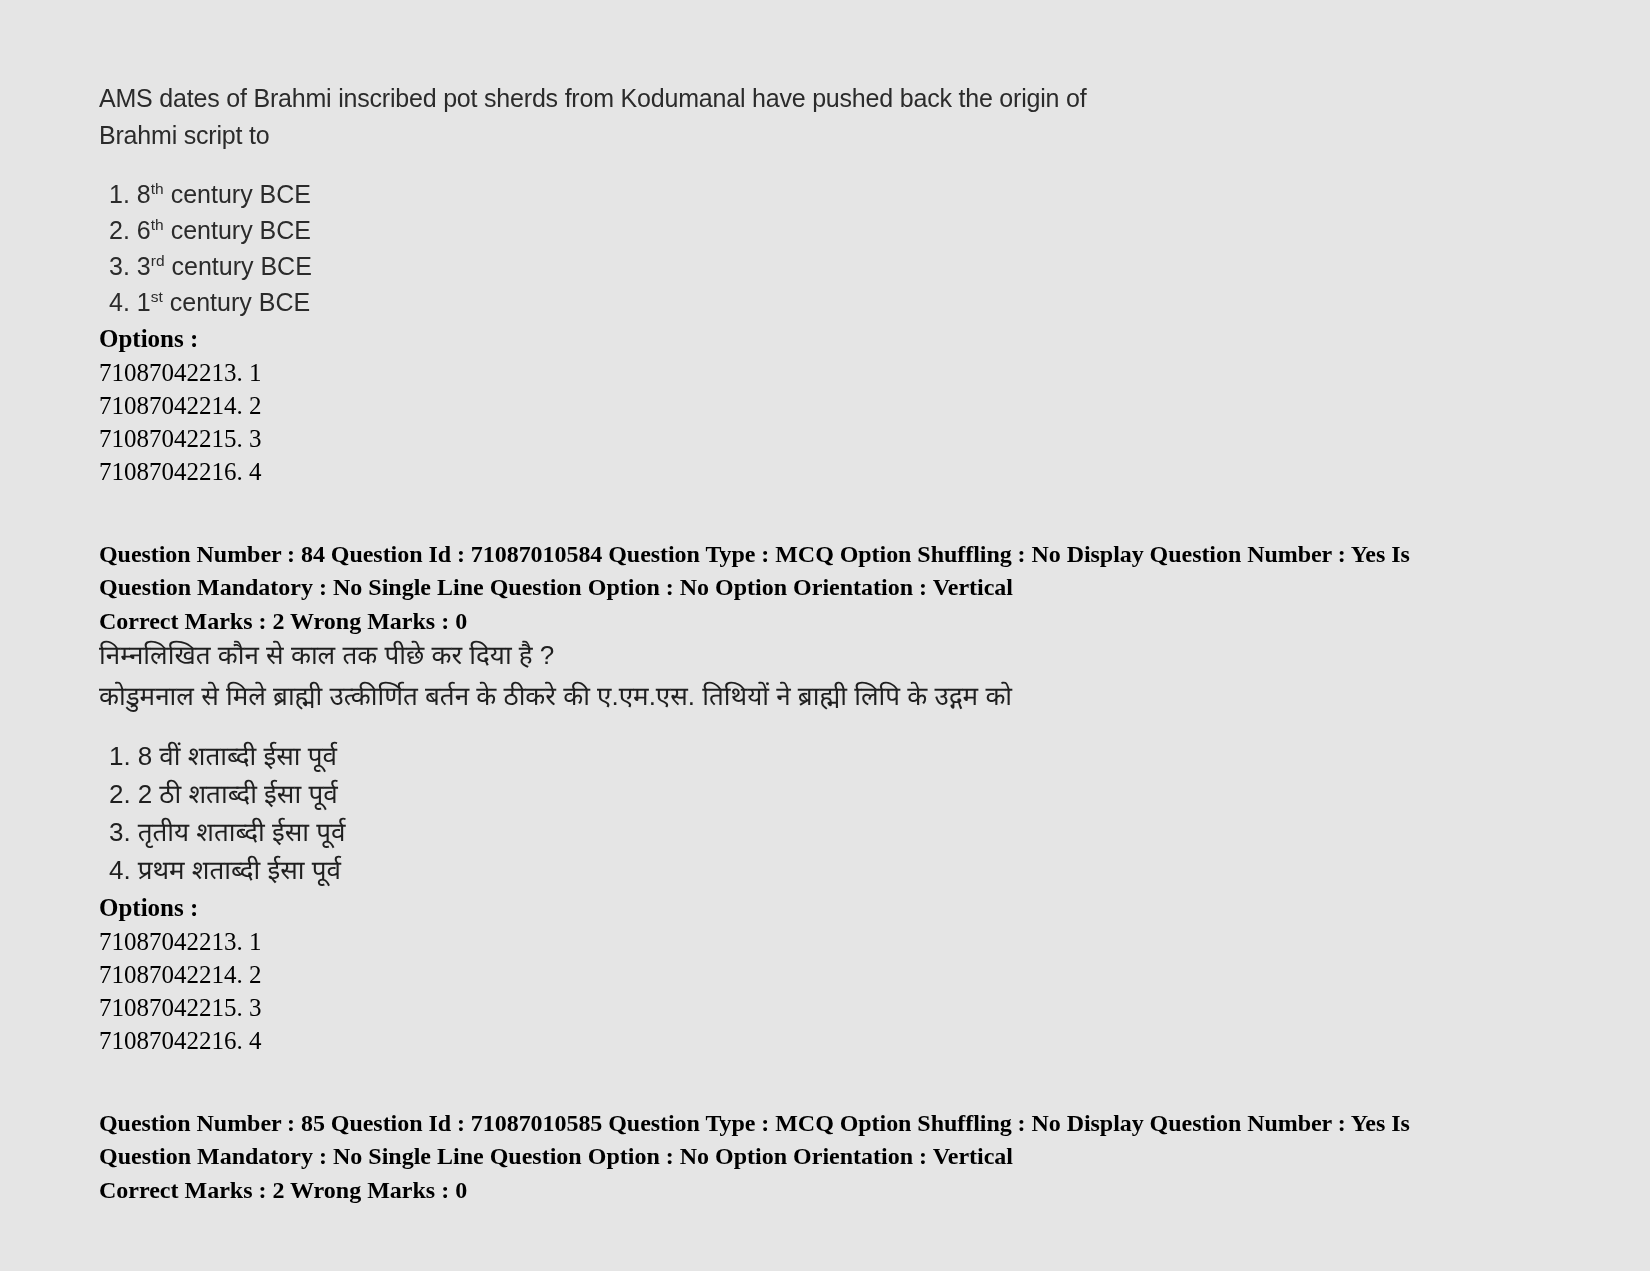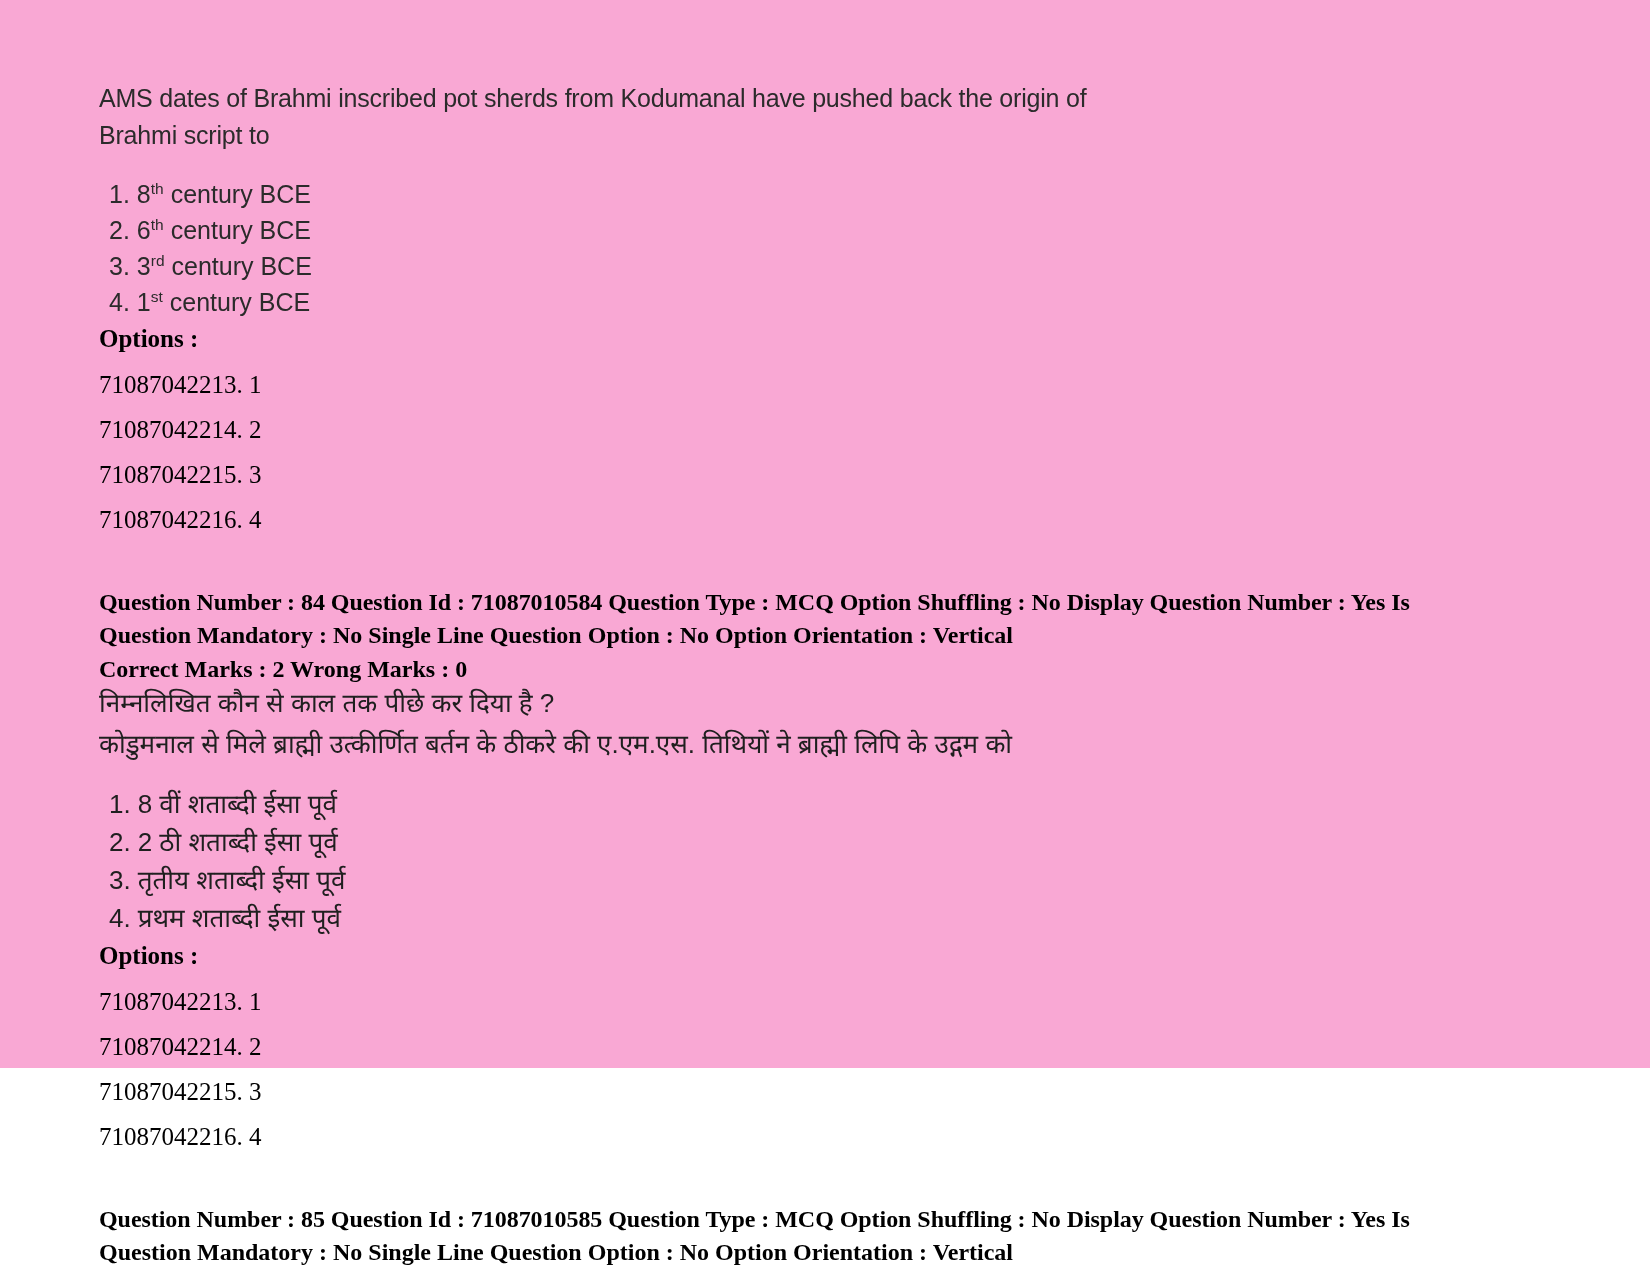--- a/index.html
+++ b/index.html
@@ -10,22 +10,22 @@
   body {
     width: 1650px;
     height: 1275px;
     font-family: "Liberation Serif", serif;
     color: #1a1a1a;
     overflow: hidden;
   }
   .page {
     position: relative;
     width: 1650px;
-    height: 1068px;
-    background: #f9a8d4;
+    height: 1271px;
+    background: #e5e5e5;
     box-sizing: border-box;
     padding: 0;
   }
   .content {
     position: absolute;
     left: 99px;
     top: 80px;
     width: 1420px;
   }
 
@@ -94,21 +94,21 @@
     line-height: 34px;
     color: #000;
     margin-top: 2px;
   }
   .option-ids {
     font-family: "Liberation Serif", serif;
     font-size: 25px;
     line-height: 33px;
     color: #000;
   }
-  .option-ids div { margin-top: 12px; }
+  .option-ids div { margin-top: 0px; }
 
   
   .meta {
     font-family: "Liberation Serif", serif;
     font-weight: bold;
     font-size: 24px;
     line-height: 28px;
     color: #000;
   }
   .meta .line1 { letter-spacing: -0.05px; }

